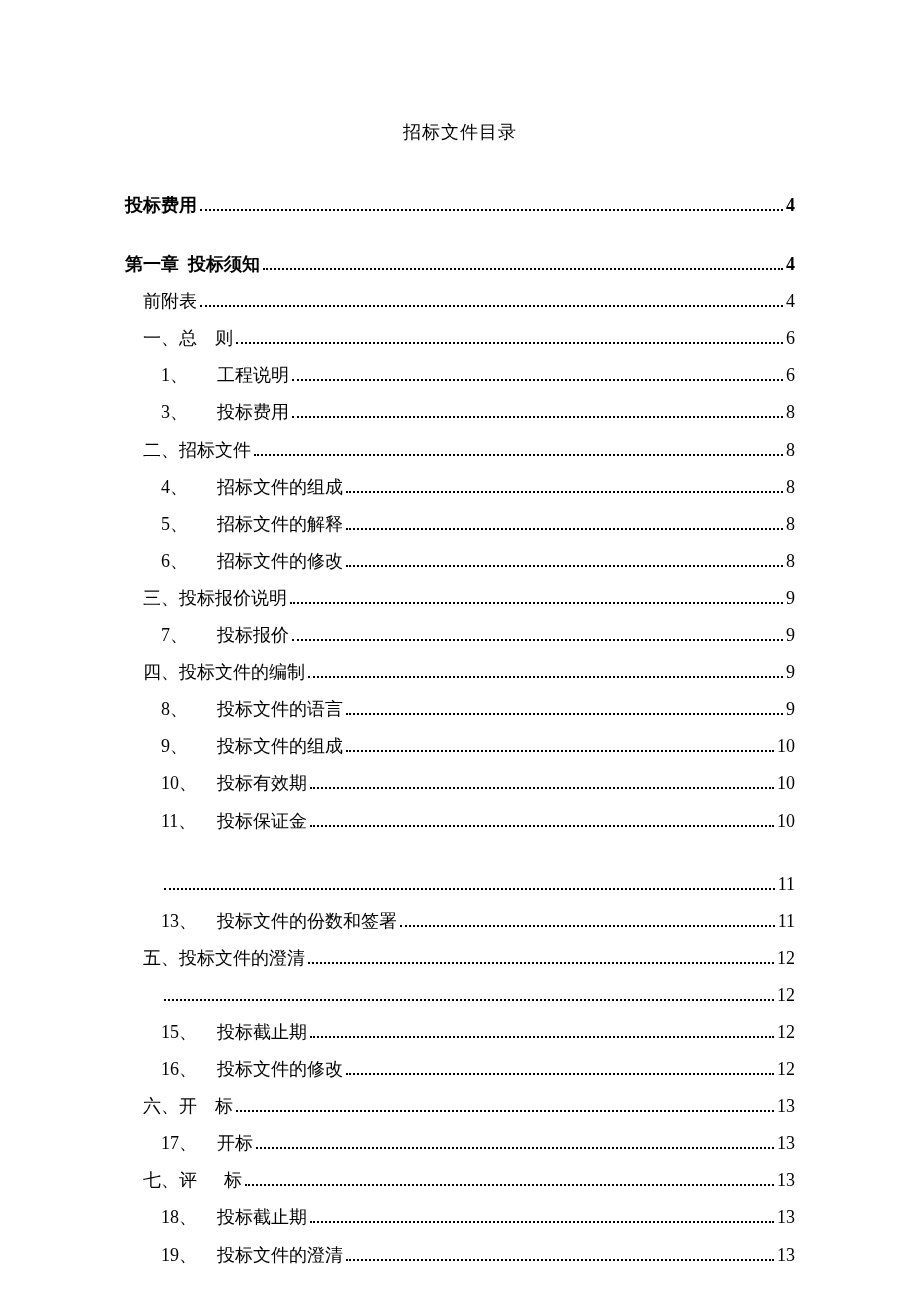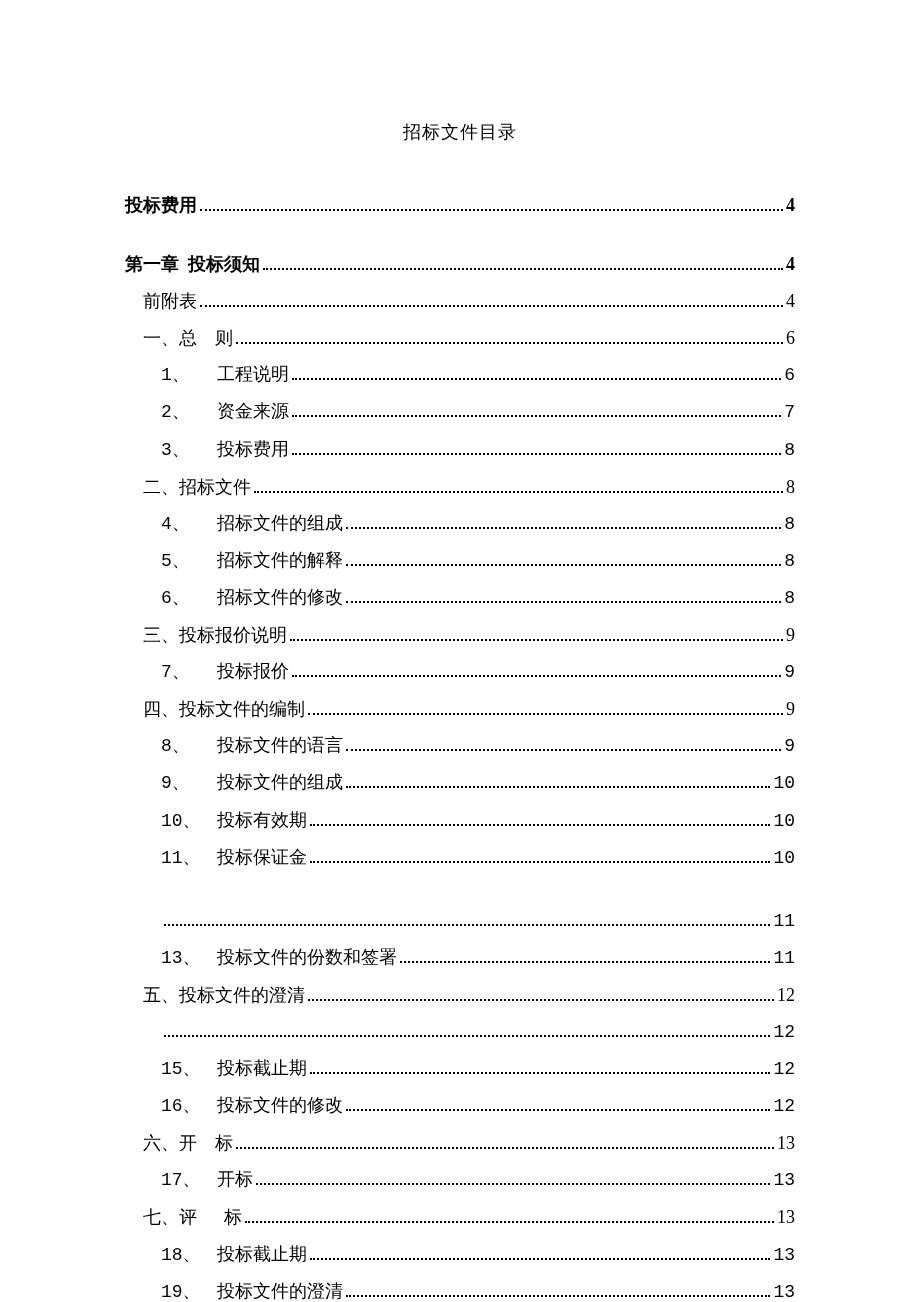--- a/index.html
+++ b/index.html
@@ -28,21 +28,21 @@
     .toc-row.bold { font-weight: bold; }
     .toc-label { white-space: pre; flex-shrink: 0; }
     .toc-dots {
       flex: 1;
       border-bottom: 2px dotted #000;
       margin: 0 3px 4px 3px;
       min-width: 10px;
     }
     .toc-page { flex-shrink: 0; }
     .indent-1 { padding-left: 18px; }
-    .indent-2 { padding-left: 36px; font-family: Liberation Mono, monospace; }
+    .indent-2 { padding-left: 36px; }
     .num-col { display: inline-block; min-width: 56px; }
   </style>
 </head>
 <body>
 
 <div class="title">招标文件目录</div>
 
 <div id="toc-container">
     <div class="toc-row bold">
       <span class="toc-label">投标费用</span>
@@ -61,25 +61,20 @@
     </div>
     <div class="toc-row indent-1">
       <span class="toc-label">一、总    则</span>
       <span class="toc-dots"></span>
       <span class="toc-page">6</span>
     </div>
     <div class="toc-row indent-2">
       <span class="toc-label"><span class="num-col">1、</span><span>工程说明</span></span>
       <span class="toc-dots"></span>
       <span class="toc-page">6</span>
-    </div>
-    <div class="toc-row indent-2">
-      <span class="toc-label"><span class="num-col">2、</span><span>资金来源</span></span>
-      <span class="toc-dots"></span>
-      <span class="toc-page">7</span>
     </div>
     <div class="toc-row indent-2">
       <span class="toc-label"><span class="num-col">3、</span><span>投标费用</span></span>
       <span class="toc-dots"></span>
       <span class="toc-page">8</span>
     </div>
     <div class="toc-row indent-1">
       <span class="toc-label">二、招标文件</span>
       <span class="toc-dots"></span>
       <span class="toc-page">8</span>

